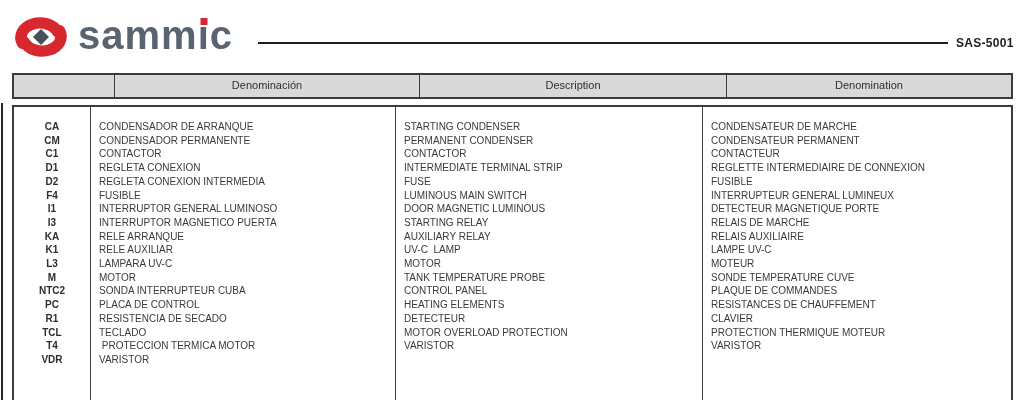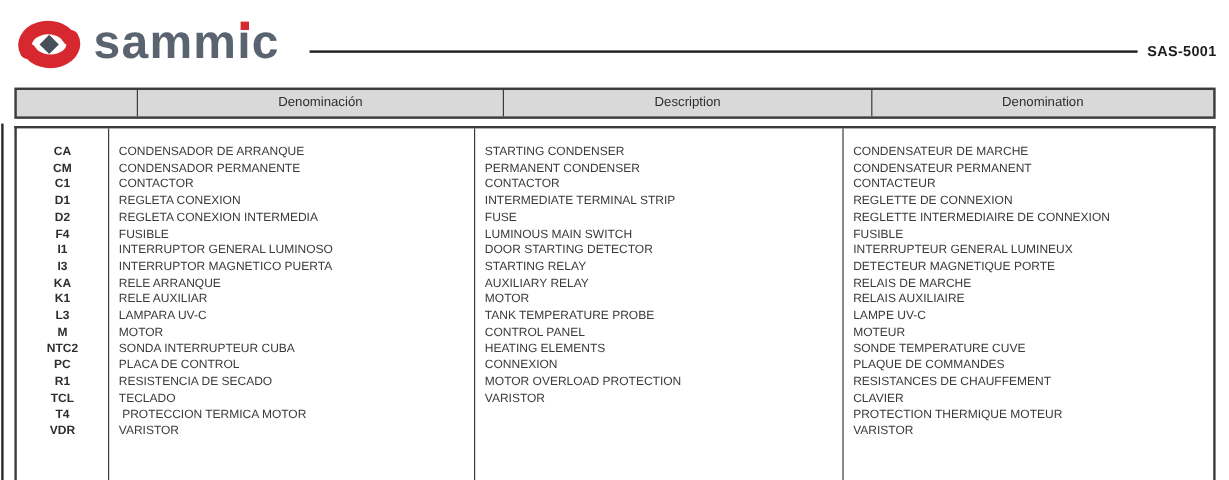--- a/index.html
+++ b/index.html
@@ -189,36 +189,36 @@
         <div class="cell-line"> PROTECCION TERMICA MOTOR</div>
         <div class="cell-line">VARISTOR</div>
       </div>
     <div class="body-col col-text" id="col-en">
         <div class="cell-line">STARTING CONDENSER</div>
         <div class="cell-line">PERMANENT CONDENSER</div>
         <div class="cell-line">CONTACTOR</div>
         <div class="cell-line">INTERMEDIATE TERMINAL STRIP</div>
         <div class="cell-line">FUSE</div>
         <div class="cell-line">LUMINOUS MAIN SWITCH</div>
-        <div class="cell-line">DOOR STARTING DETECTOR</div>
+        <div class="cell-line">DOOR MAGNETIC LUMINOUS</div>
         <div class="cell-line">STARTING RELAY</div>
         <div class="cell-line">AUXILIARY RELAY</div>
+        <div class="cell-line">UV-C  LAMP</div>
         <div class="cell-line">MOTOR</div>
         <div class="cell-line">TANK TEMPERATURE PROBE</div>
         <div class="cell-line">CONTROL PANEL</div>
         <div class="cell-line">HEATING ELEMENTS</div>
-        <div class="cell-line">CONNEXION</div>
+        <div class="cell-line">DETECTEUR</div>
         <div class="cell-line">MOTOR OVERLOAD PROTECTION</div>
         <div class="cell-line">VARISTOR</div>
       </div>
     <div class="body-col col-text" id="col-fr">
         <div class="cell-line">CONDENSATEUR DE MARCHE</div>
         <div class="cell-line">CONDENSATEUR PERMANENT</div>
         <div class="cell-line">CONTACTEUR</div>
-        <div class="cell-line">REGLETTE DE CONNEXION</div>
         <div class="cell-line">REGLETTE INTERMEDIAIRE DE CONNEXION</div>
         <div class="cell-line">FUSIBLE</div>
         <div class="cell-line">INTERRUPTEUR GENERAL LUMINEUX</div>
         <div class="cell-line">DETECTEUR MAGNETIQUE PORTE</div>
         <div class="cell-line">RELAIS DE MARCHE</div>
         <div class="cell-line">RELAIS AUXILIAIRE</div>
         <div class="cell-line">LAMPE UV-C</div>
         <div class="cell-line">MOTEUR</div>
         <div class="cell-line">SONDE TEMPERATURE CUVE</div>
         <div class="cell-line">PLAQUE DE COMMANDES</div>

